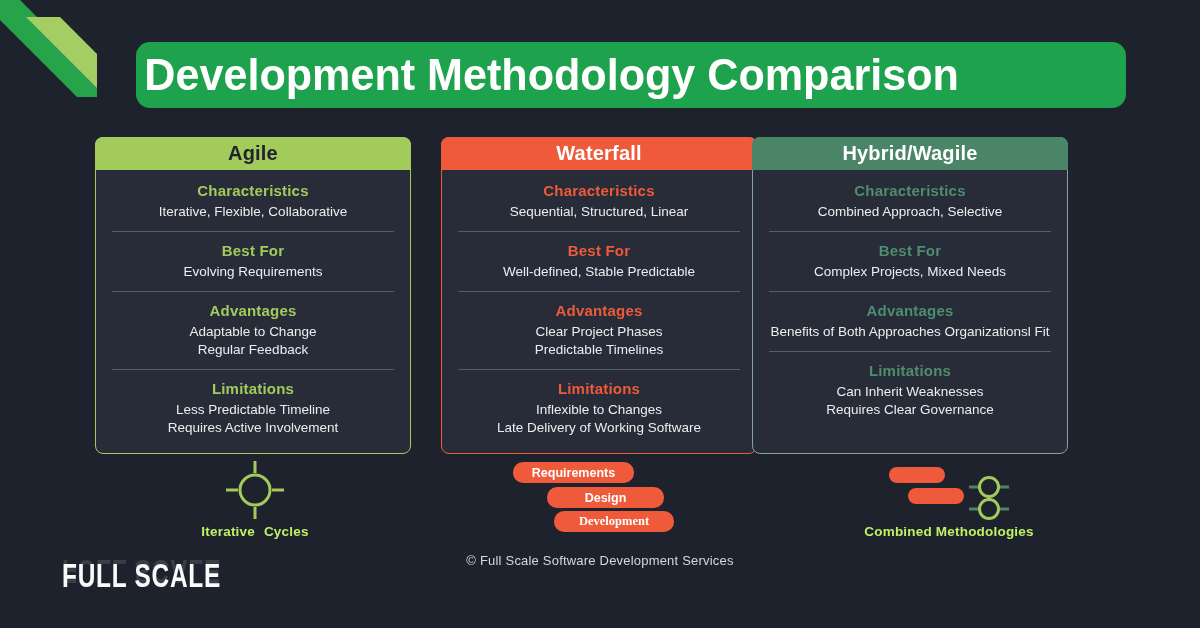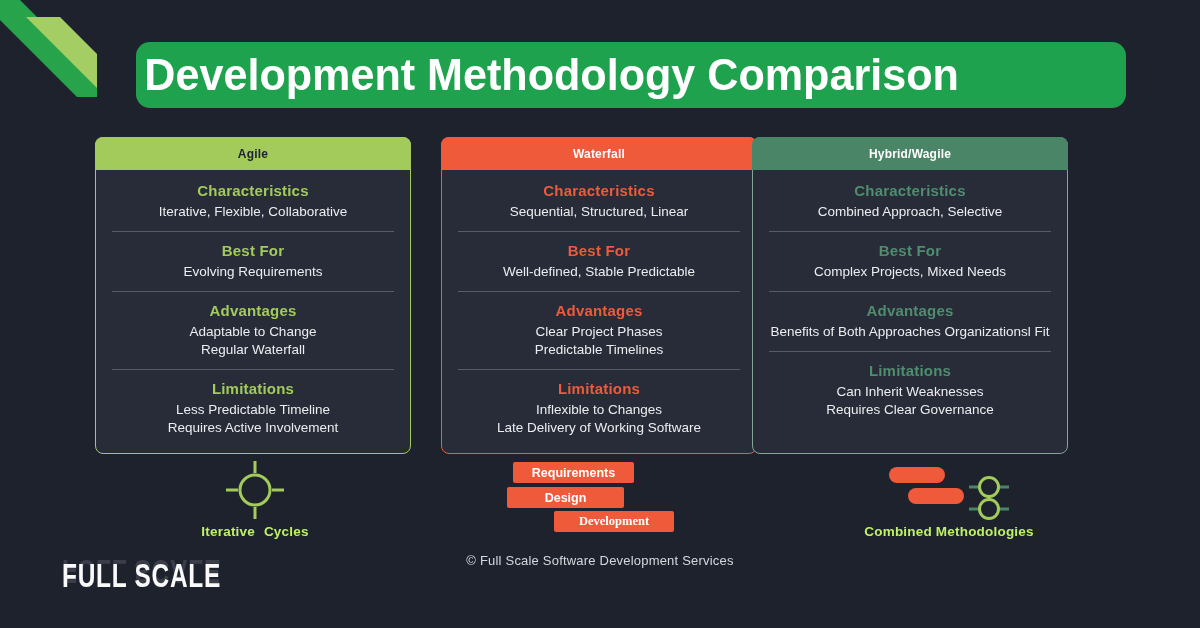--- a/index.html
+++ b/index.html
@@ -26,21 +26,21 @@
     position:absolute; top:137px; width:316px; height:317px;
     background:var(--card-bg); border-radius:8px;
     text-align:center;
   }
   .card-agile{ left:95px; border:1px solid var(--agile-accent); }
   .card-waterfall{ left:441px; border:1px solid var(--waterfall-accent); }
   .card-hybrid{ left:752px; border:1px solid var(--hybrid-border); }
   .card-header{
     height:33px; margin:-1px -1px 0 -1px; border-radius:8px 8px 0 0;
     display:flex; align-items:center; justify-content:center;
-    font-size:12px; font-weight:bold; letter-spacing:.2px;
+    font-size:20px; font-weight:bold; letter-spacing:.2px;
   }
   .card-agile .card-header{ background:var(--agile-accent); color:var(--header-dark-text); }
   .card-waterfall .card-header{ background:var(--waterfall-accent); color:#fff; }
   .card-hybrid .card-header{ background:var(--hybrid-accent); color:#fff; }
   .card-body{ padding:2px 12px 0; }
   .section-heading{ font-size:15px; font-weight:bold; margin:10px 0 4px; letter-spacing:.2px; }
   .card-agile .section-heading{ color:var(--agile-accent); }
   .card-waterfall .section-heading{ color:var(--waterfall-accent); }
   .card-hybrid .section-heading{ color:var(--hybrid-heading); }
   .section-line{ font-size:13.5px; line-height:18px; color:var(--body-text); }
@@ -48,25 +48,25 @@
   
   .iterative-icon{ position:absolute; left:223px; top:458px; }
   .icon-label{
     position:absolute; color:#bef264; font-size:13.5px; font-weight:bold;
     text-align:center; letter-spacing:.2px;
   }
   .iterative-label{ left:150px; top:524px; width:210px; word-spacing:5px; }
   .combined-label{ left:849px; top:524px; width:200px; }
   .wf-step{
     position:absolute; height:21px; background:var(--waterfall-accent);
-    border-radius:2px; color:#fff; font-size:12.5px; font-weight:bold;
+    border-radius:10px; color:#fff; font-size:12.5px; font-weight:bold;
     display:flex; align-items:center; justify-content:center;
   }
   .wf-step-0{ left:513px; top:462px; width:121px; }
-  .wf-step-1{ left:507px; top:487px; width:117px; }
+  .wf-step-1{ left:547px; top:487px; width:117px; }
   .wf-step-2{ left:554px; top:511px; width:120px;font-family:Liberation Serif, serif; }
   .combo-rect{
     position:absolute; width:56px; height:16px; border-radius:8px;
     background:var(--waterfall-accent);
   }
   .combo-rect-1{ left:889px; top:467px; }
   .combo-rect-2{ left:908px; top:488px; }
   .combined-icon{ position:absolute; left:966px; top:470px; }
   
   .copyright{
@@ -98,21 +98,21 @@
     <div class="card-header">Agile</div>
     <div class="card-body">
       <div class="section-heading">Characteristics</div>
       <div class="section-line">Iterative, Flexible, Collaborative</div>
       <div class="divider"></div>
       <div class="section-heading">Best For</div>
       <div class="section-line">Evolving Requirements</div>
       <div class="divider"></div>
       <div class="section-heading">Advantages</div>
       <div class="section-line">Adaptable to Change</div>
-      <div class="section-line">Regular Waterfall</div>
+      <div class="section-line">Regular Feedback</div>
       <div class="divider"></div>
       <div class="section-heading">Limitations</div>
       <div class="section-line">Less Predictable Timeline</div>
       <div class="section-line">Requires Active Involvement</div>
     </div>
   </div>
 
   <div class="card card-waterfall">
     <div class="card-header">Waterfall</div>
     <div class="card-body">

